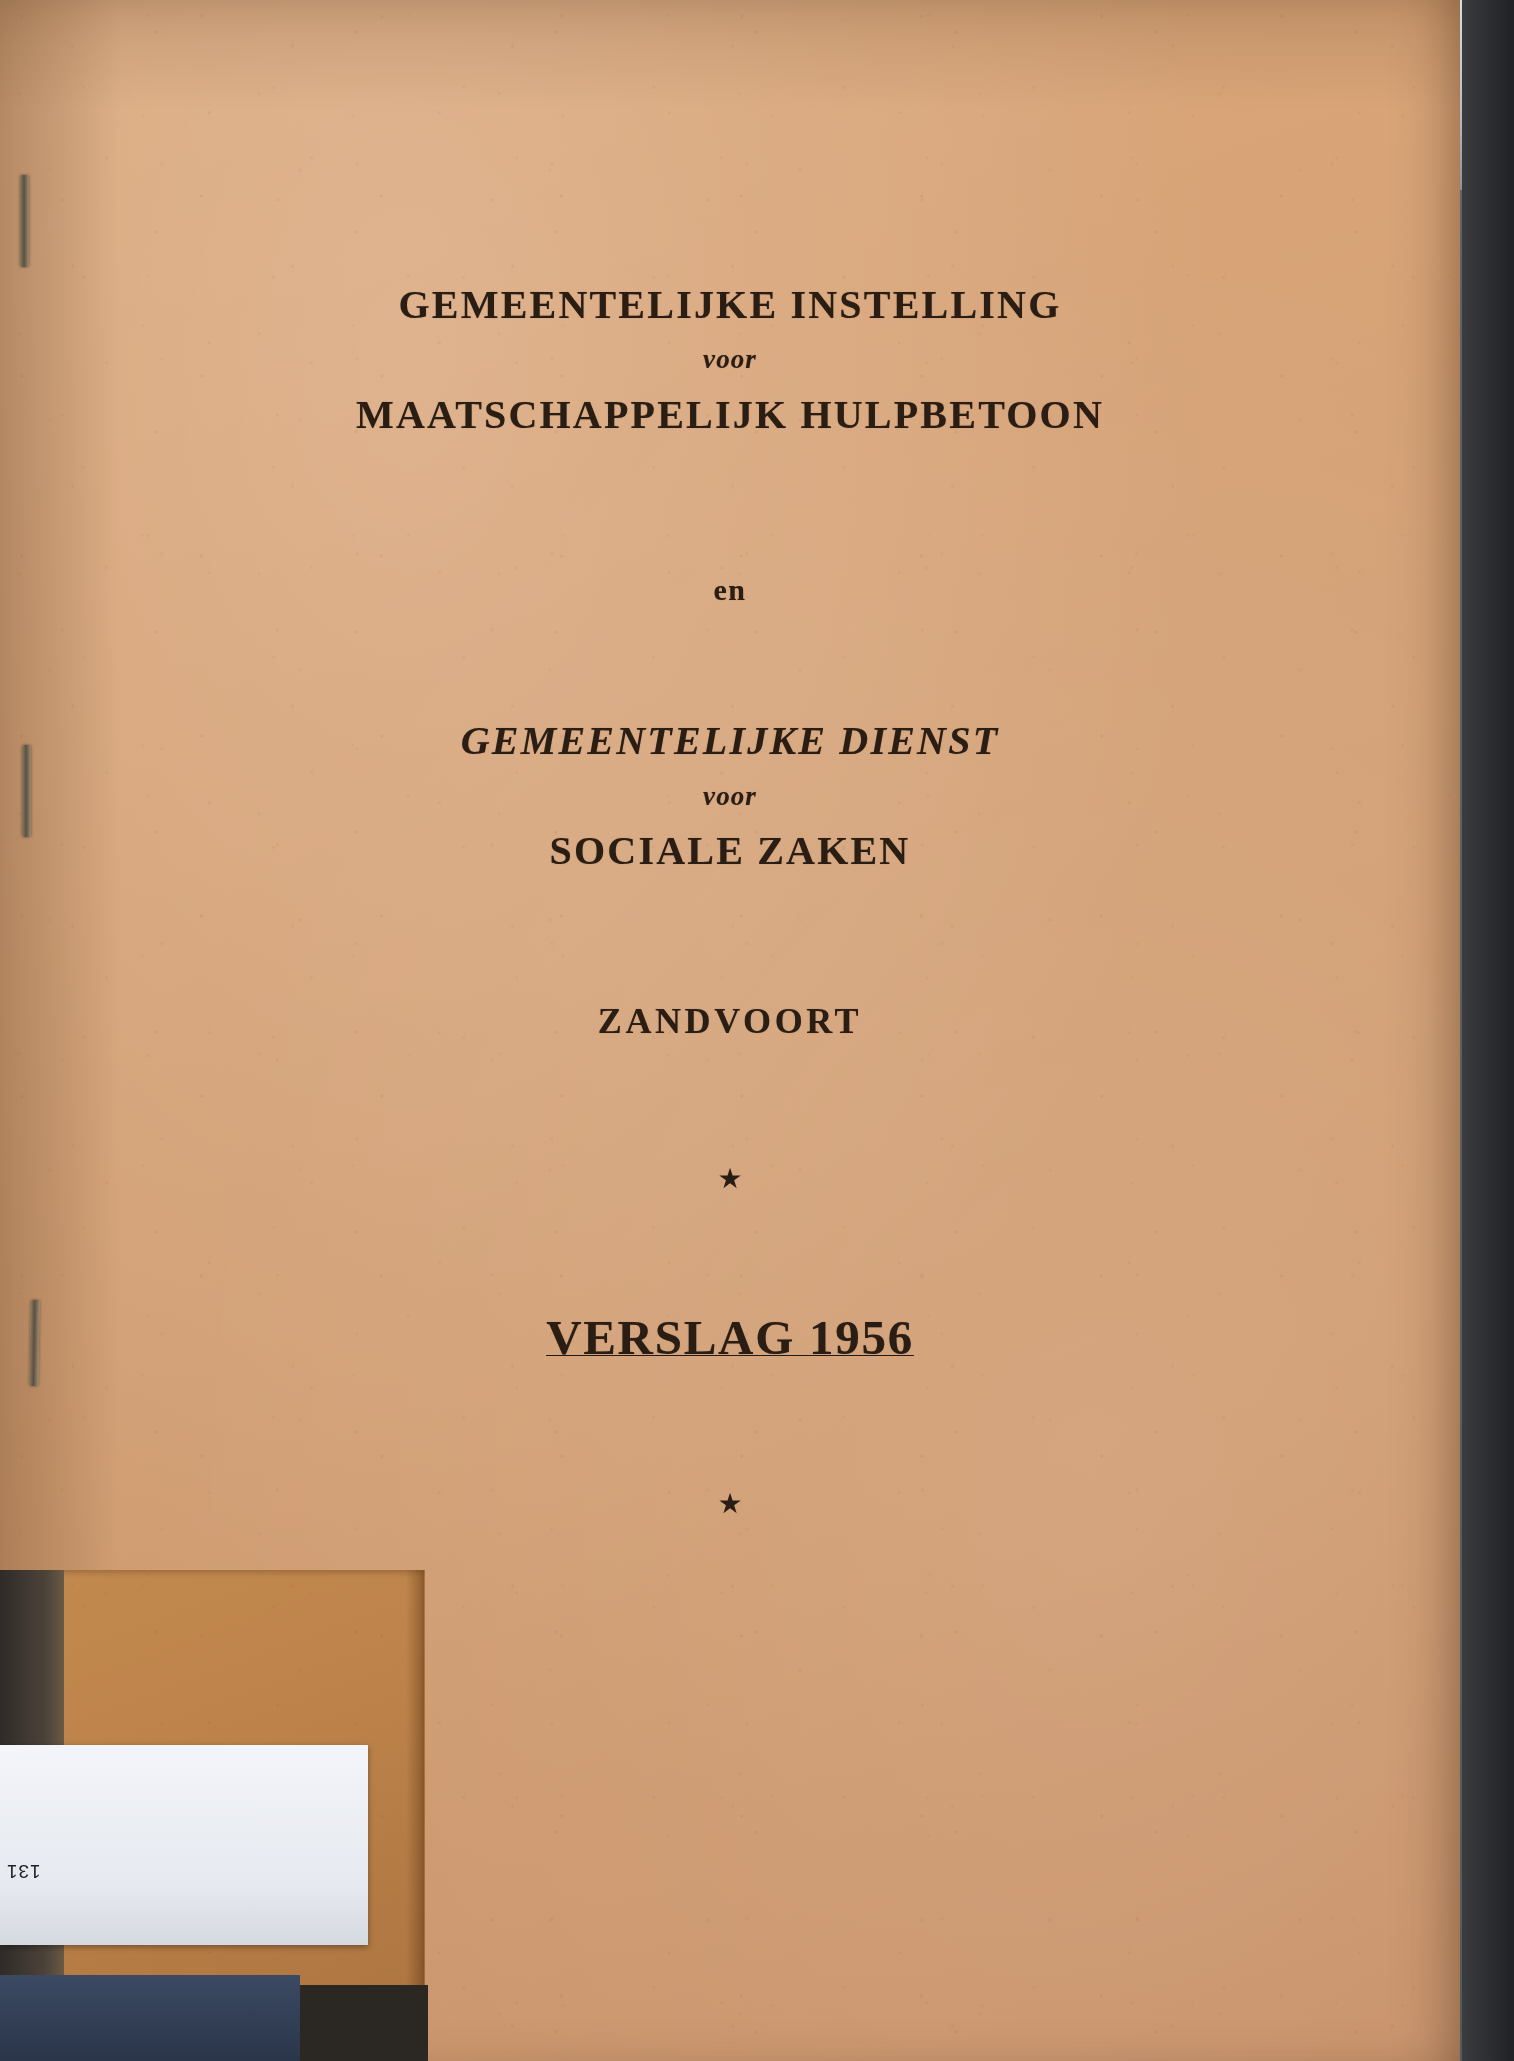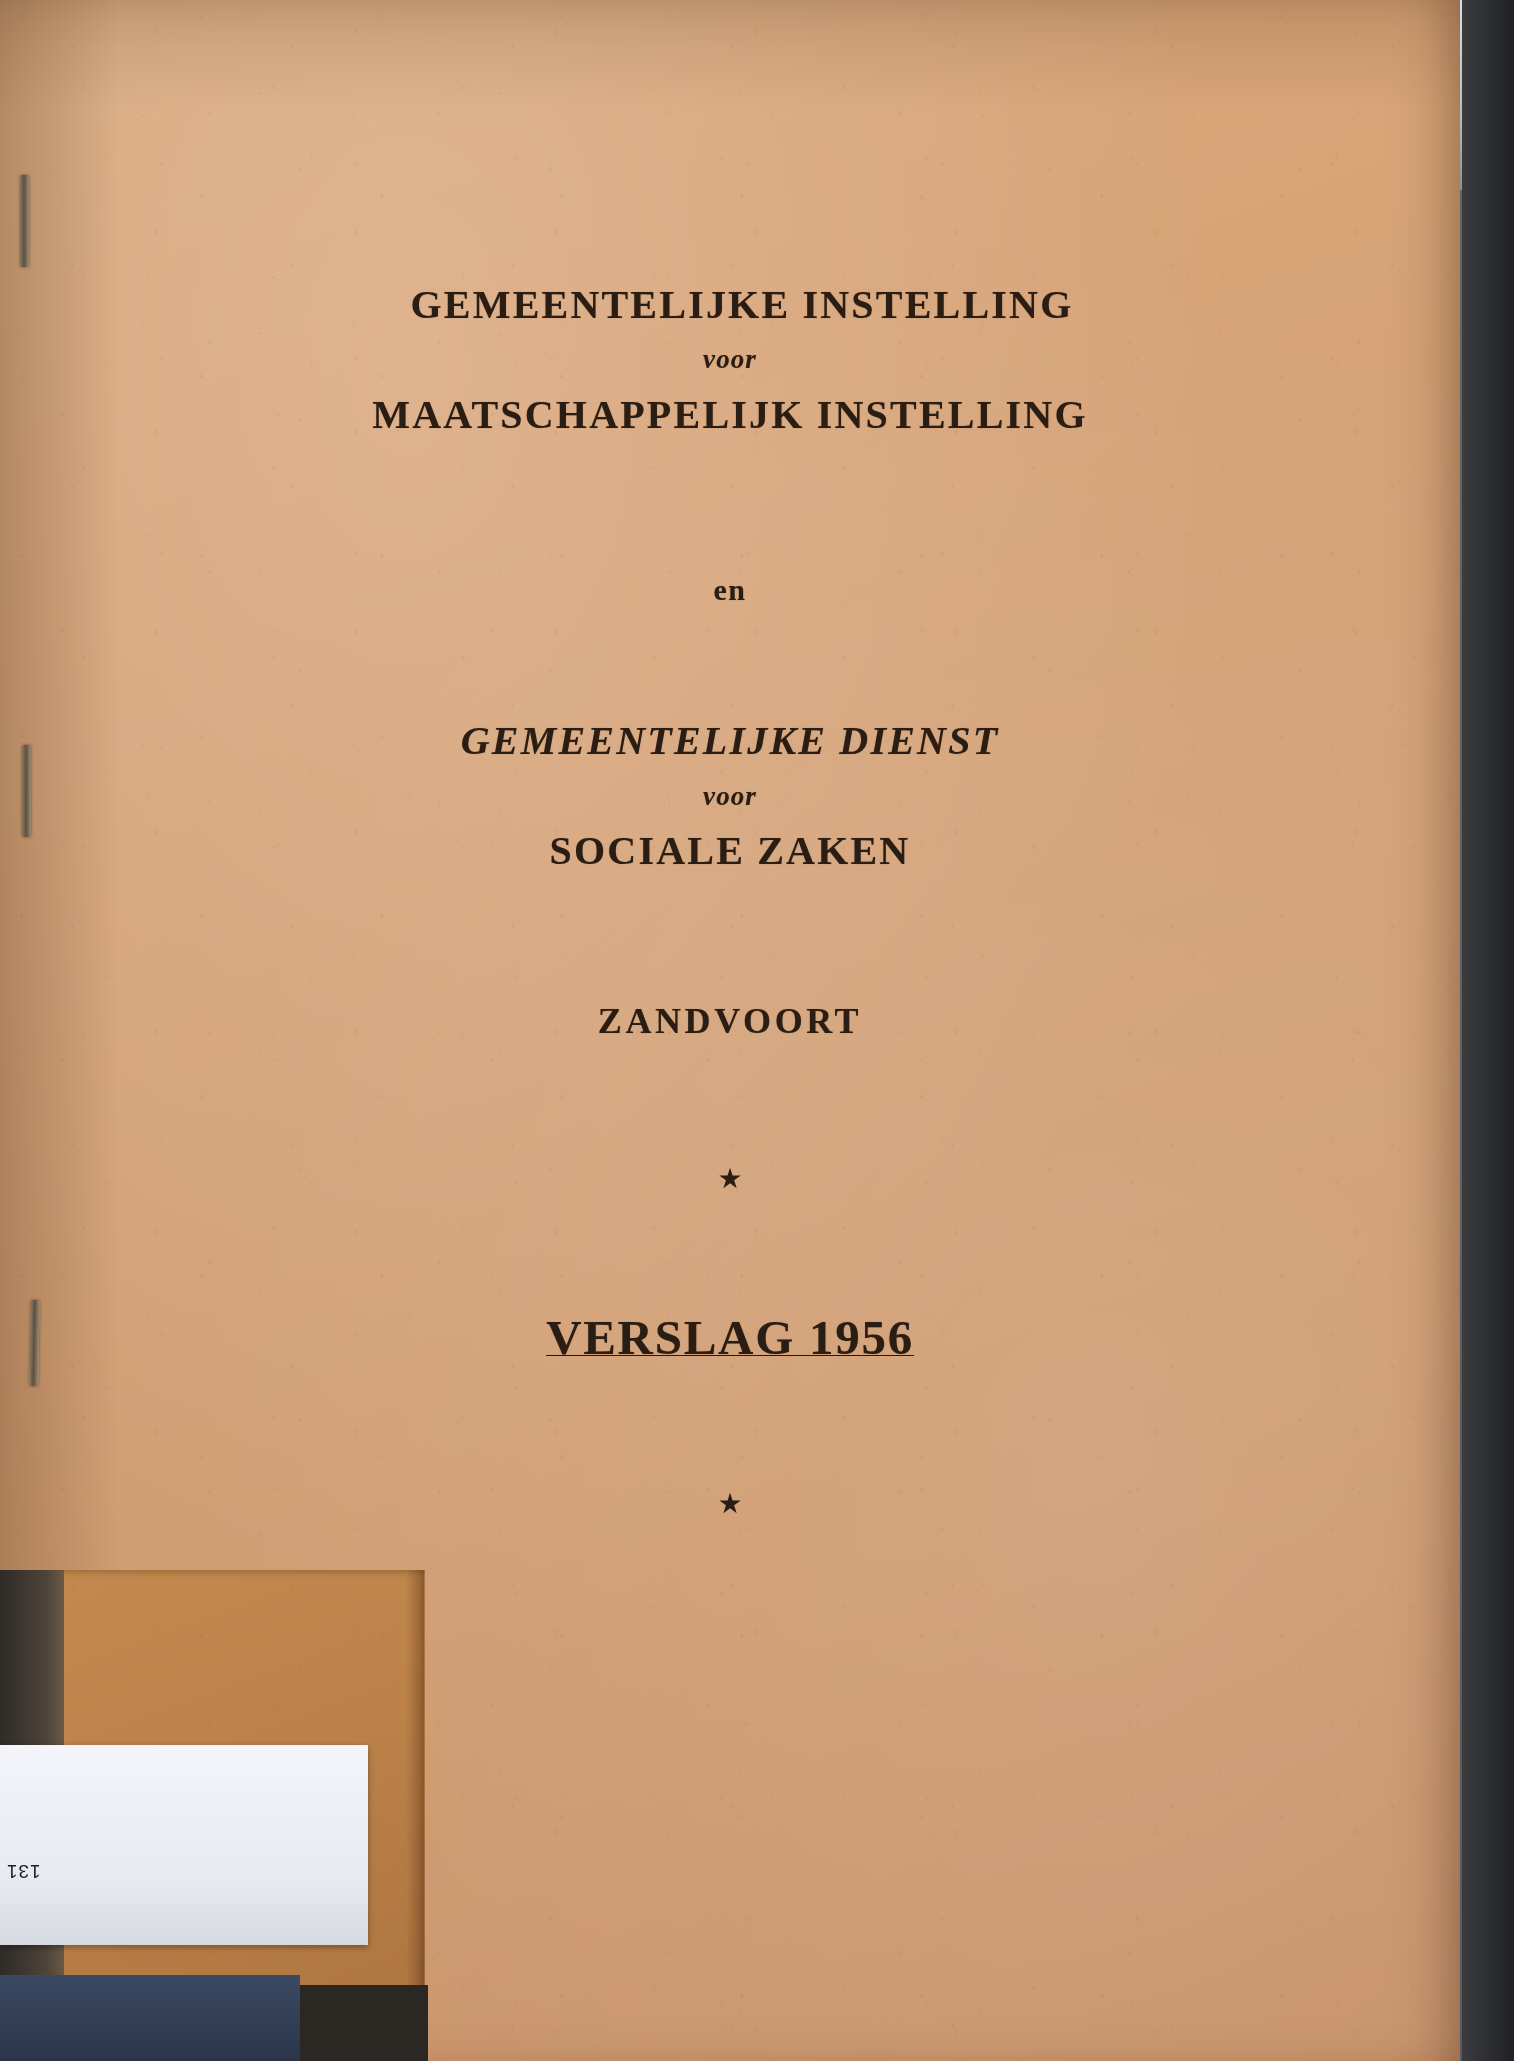--- a/index.html
+++ b/index.html
@@ -145,21 +145,21 @@
     font-size: 49px;
     font-weight: bold;
     letter-spacing: 0.035em;
   }
   .star {
     font-size: 28px;
     color: #2a1d13;
     line-height: 1;
   }
 
-  .pos-1 { position: absolute; top: 281px; width: 100%; padding-left: 12px; }
+  .pos-1 { position: absolute; top: 281px; width: 100%; }
   .pos-2 { position: absolute; top: 344px; width: 100%; }
   .pos-3 { position: absolute; top: 391px; width: 100%; }
   .pos-en { position: absolute; top: 573px; width: 100%; }
   .pos-4 { position: absolute; top: 717px; width: 100%; font-style: italic; }
   .pos-5 { position: absolute; top: 781px; width: 100%; }
   .pos-6 { position: absolute; top: 827px; width: 100%; }
   .pos-7 { position: absolute; top: 1000px; width: 100%; }
   .pos-star1 { position: absolute; top: 1165px; width: 100%; }
   .pos-8 { position: absolute; top: 1309px; width: 100%; text-decoration: underline; }
   .pos-star2 { position: absolute; top: 1490px; width: 100%; }
@@ -238,21 +238,21 @@
     <div class="cover-shade-top"></div>
     <div class="cover-shade-left"></div>
 
     <div class="staple staple-top"></div>
     <div class="staple staple-mid"></div>
     <div class="staple staple-bot"></div>
 
     <div class="titleblock">
       <div class="pos-1"><span class="line l-big">GEMEENTELIJKE INSTELLING</span></div>
       <div class="pos-2"><span class="line l-small">voor</span></div>
-      <div class="pos-3"><span class="line l-big">MAATSCHAPPELIJK INSTELLING</span></div>
+      <div class="pos-3"><span class="line l-big">MAATSCHAPPELIJK HULPBETOON</span></div>
 
       <div class="pos-en"><span class="line l-en">en</span></div>
 
       <div class="pos-4"><span class="line l-big">GEMEENTELIJKE DIENST</span></div>
       <div class="pos-5"><span class="line l-small">voor</span></div>
       <div class="pos-6"><span class="line l-big">SOCIALE ZAKEN</span></div>
 
       <div class="pos-7"><span class="line l-place">ZANDVOORT</span></div>
 
       <div class="pos-star1"><span class="star">★</span></div>

